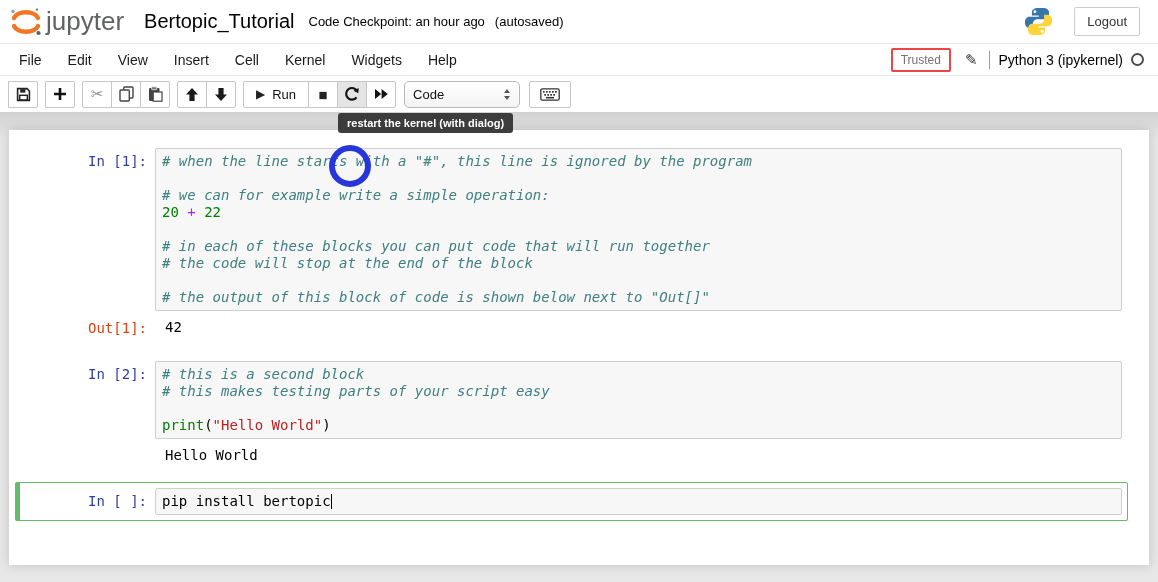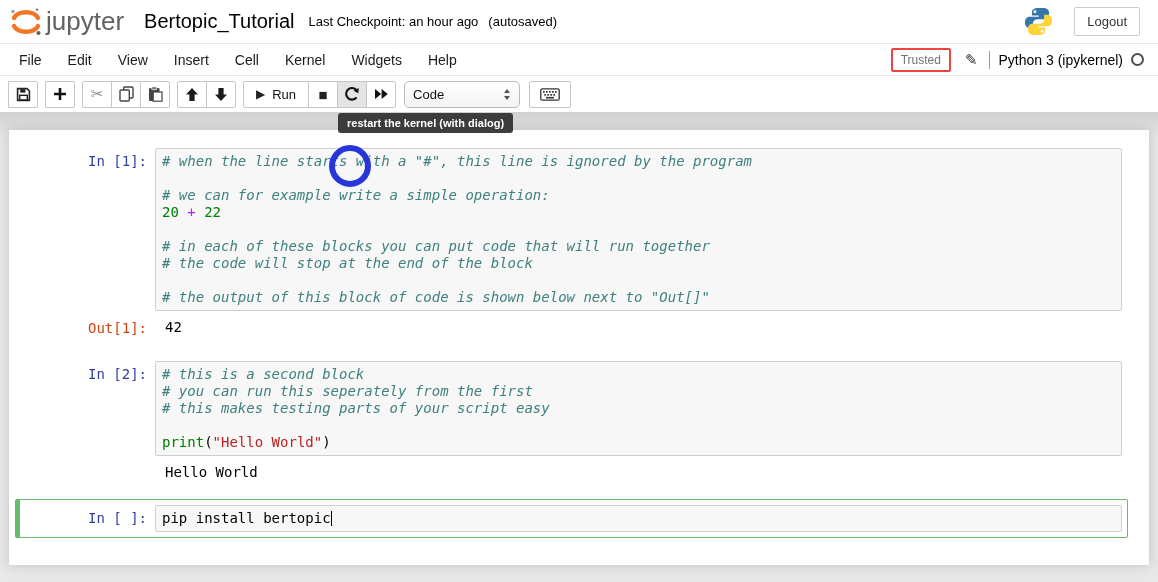--- a/index.html
+++ b/index.html
@@ -100,21 +100,21 @@
     <svg width="36" height="32" viewBox="0 0 36 32">
       <path d="M6 20 a12.5 8 0 0 0 24 0" fill="none" stroke="#F37626" stroke-width="4.4" stroke-linecap="round"></path>
       <path d="M6 12 a12.5 8 0 0 1 24 0" fill="none" stroke="#F37626" stroke-width="4.4" stroke-linecap="round"></path>
       <circle cx="5" cy="5.5" r="1.7" fill="#9e9e9e"></circle>
       <circle cx="30.5" cy="27" r="2.1" fill="#616262"></circle>
       <circle cx="29" cy="3.6" r="1.2" fill="#757575"></circle>
     </svg>
     <span class="jlogo-text">jupyter</span>
   </div>
   <span id="nb-title">Bertopic_Tutorial</span>
-  <span id="checkpoint">Last Checkpoint: an hour ago</span>
+  <span id="checkpoint">Code Checkpoint: an hour ago</span>
   <span id="autosaved">(autosaved)</span>
   <div class="spacer"></div>
   <svg class="pylogo" width="31" height="31" viewBox="0 0 32 32">
     <path d="M15.8 2c-4.6 0-6.6 1.8-6.6 4.6v3.2h7v1.2H7.1c-3 0-5.1 2-5.1 5.9s2.1 6 5.1 6h3.1v-4.2c0-3 2.2-5 5-5h7c2.6 0 4.6-1.9 4.6-4.6V6.6C26.8 3.8 24.4 2 21 2h-5.2z" fill="#3776ab"></path>
     <circle cx="12.3" cy="5.9" r="1.5" fill="#fff"></circle>
     <path d="M16.2 30c4.6 0 6.6-1.8 6.6-4.6v-3.2h-7V21h9.1c3 0 5.1-2 5.1-5.9s-2.1-6-5.1-6h-3.1v4.2c0 3-2.2 5-5 5h-7c-2.6 0-4.6 1.9-4.6 4.6v2.5c0 2.8 2.4 4.6 5.8 4.6h5.2z" fill="#ffd43b"></path>
     <circle cx="19.7" cy="26.1" r="1.5" fill="#fff"></circle>
   </svg>
   <button id="logout-btn">Logout</button>
 </div>
@@ -256,21 +256,20 @@
           <div class="output-row">
             <div class="prompt out-prompt">Out[1]:</div>
             <div class="output-text">42</div>
           </div>
         </div>
         <div class="cell">
           <div class="input-row">
             <div class="prompt in-prompt">In [2]:</div>
             <div class="code-area">
               <div class="code-line"><span class="tok-comment"># this is a second block</span></div>
-              <div class="code-line"><span class="tok-comment"># you can run this seperately from the first</span></div>
               <div class="code-line"><span class="tok-comment"># this makes testing parts of your script easy</span></div>
               <div class="code-line">&nbsp;</div>
               <div class="code-line"><span class="tok-builtin">print</span><span class="tok-plain">(</span><span class="tok-string">"Hello World"</span><span class="tok-plain">)</span></div>
             </div>
           </div>
           <div class="output-row">
             <div class="prompt"></div>
             <div class="output-text">Hello World</div>
           </div>
         </div>

